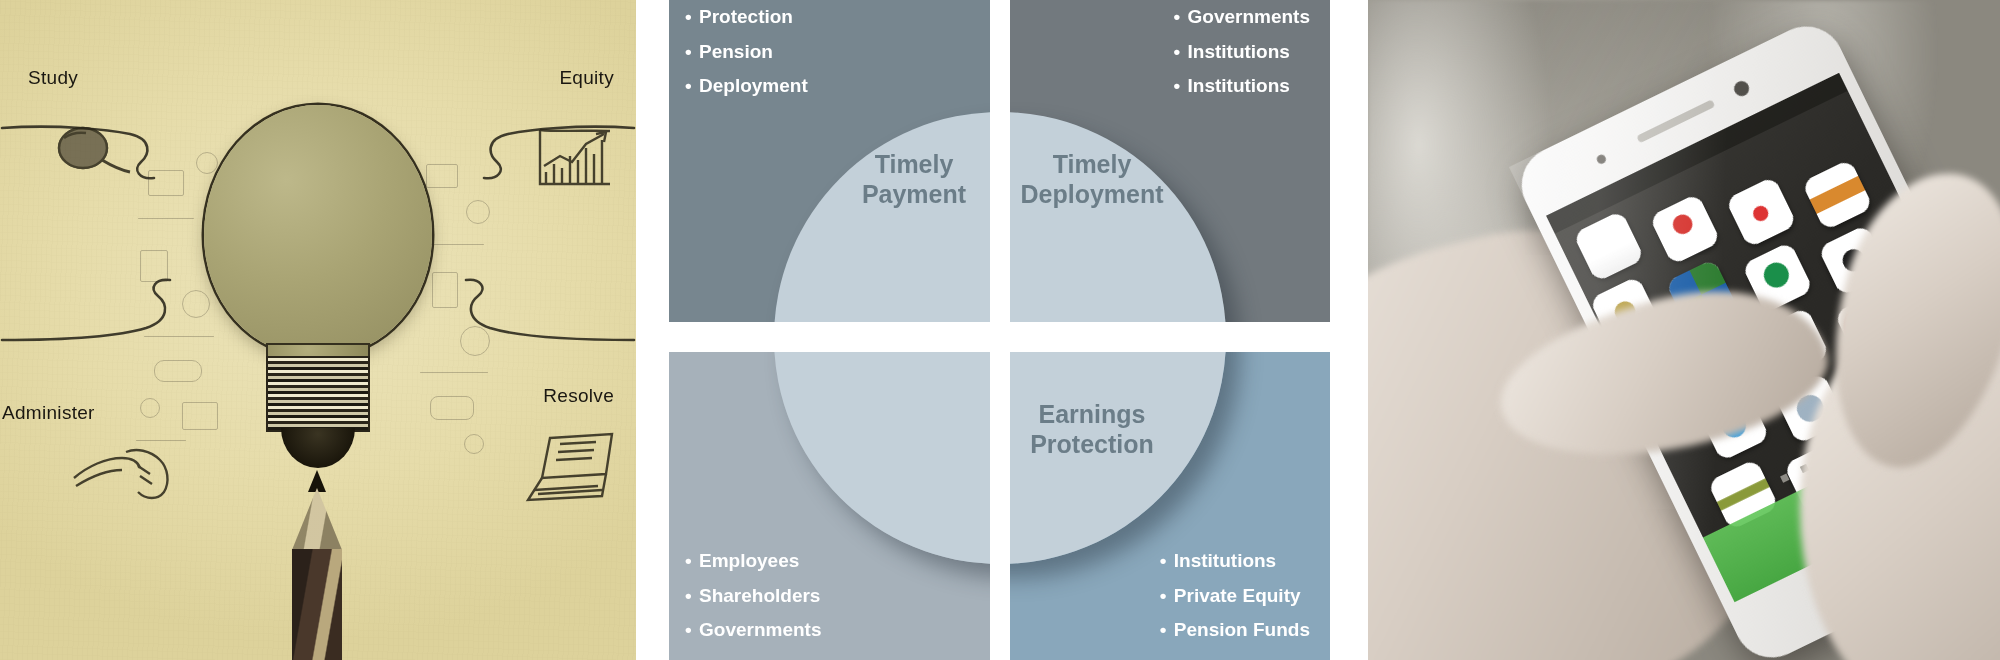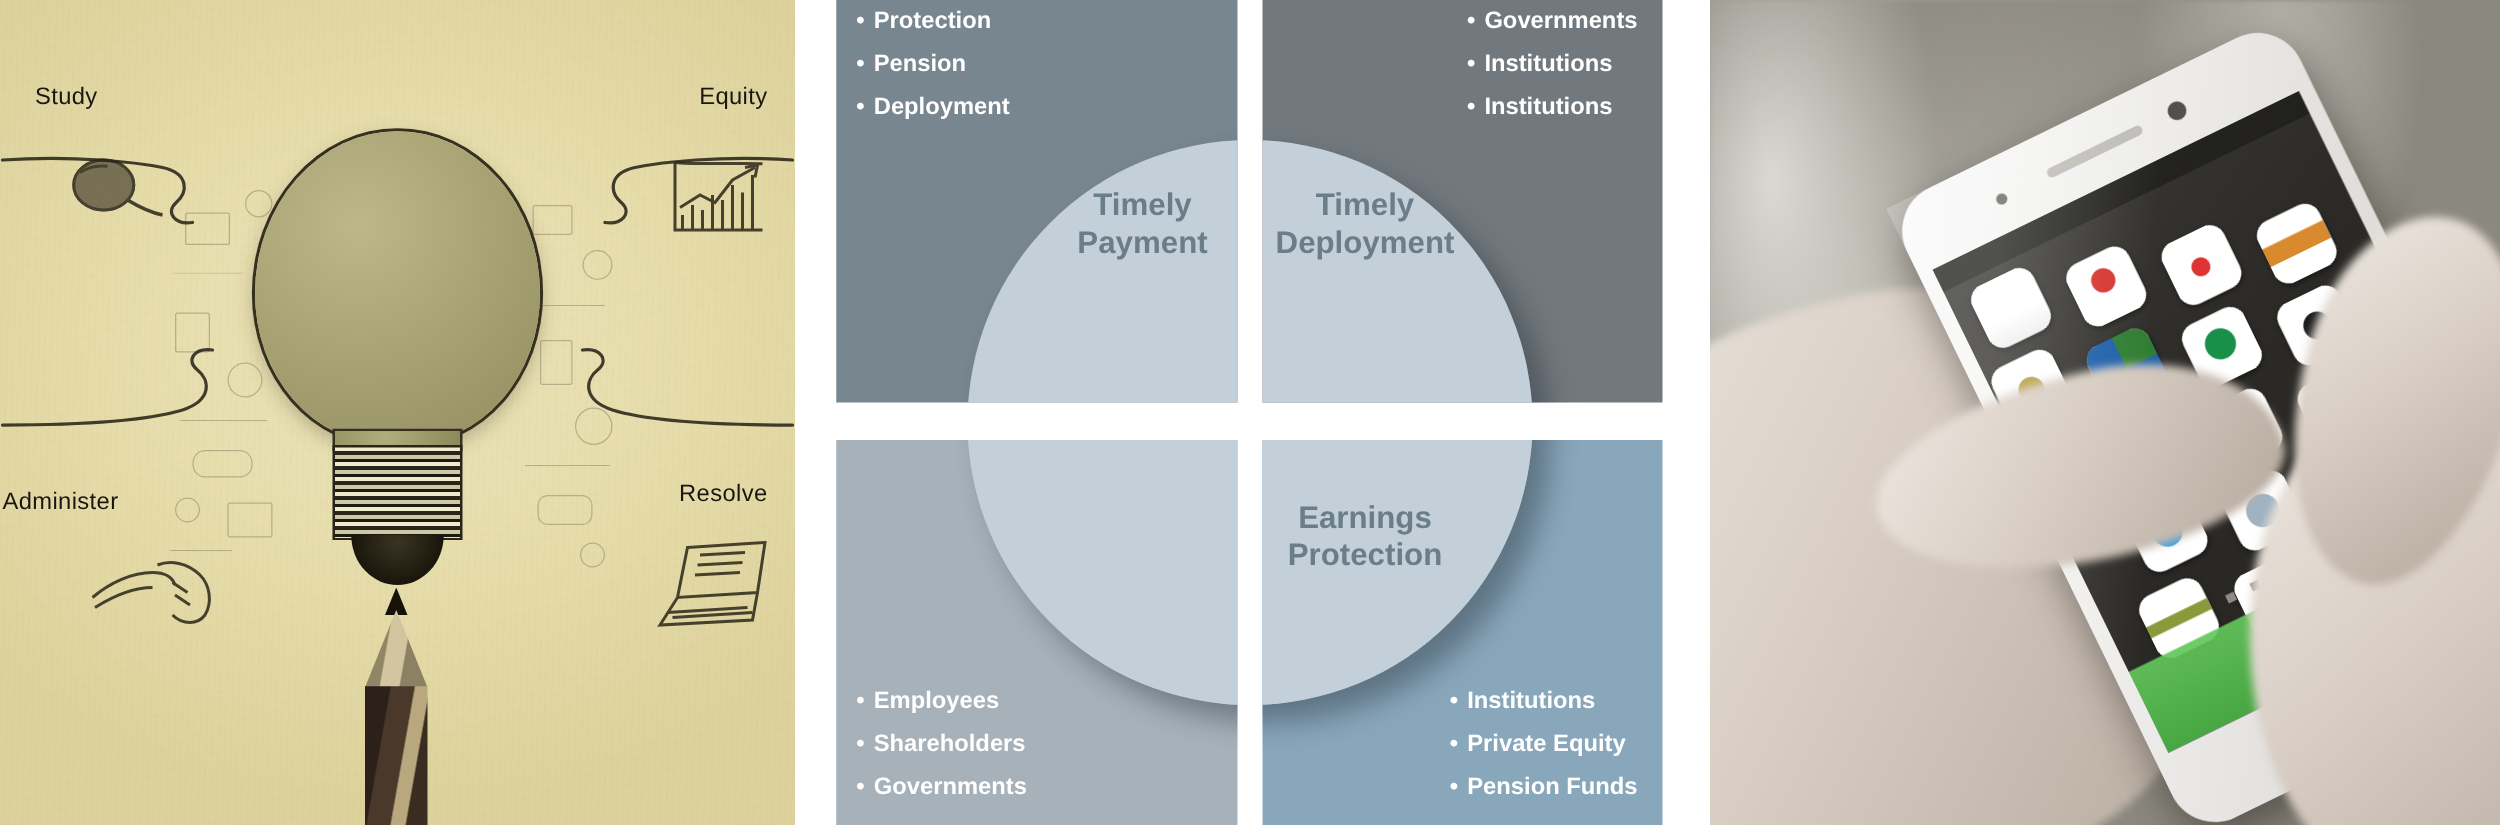--- a/index.html
+++ b/index.html
@@ -237,21 +237,21 @@
 
     <div class="pencil">
       <div class="p-tip"></div>
       <div class="p-wood"></div>
       <div class="p-wood2"></div>
       <div class="p-body"></div>
     </div>
 
     <div class="corner-label" style="left:28px;top:67px;">Study</div>
     <div class="corner-label" style="right:22px;top:67px;">Equity</div>
-    <div class="corner-label" style="left:2px;top:391px;">Administer</div>
+    <div class="corner-label" style="left:2px;top:402px;">Administer</div>
     <div class="corner-label" style="right:22px;top:385px;">Resolve</div>
   </div>
 
   <div id="matrix">
 
     <div class="quad" id="quad-tl" style="background: rgb(119, 134, 143);">
       <div class="circ-shadow"></div>
       <div class="circ" style="background: rgb(195, 208, 217);"></div>
       <div class="bullets">
         <ul>

